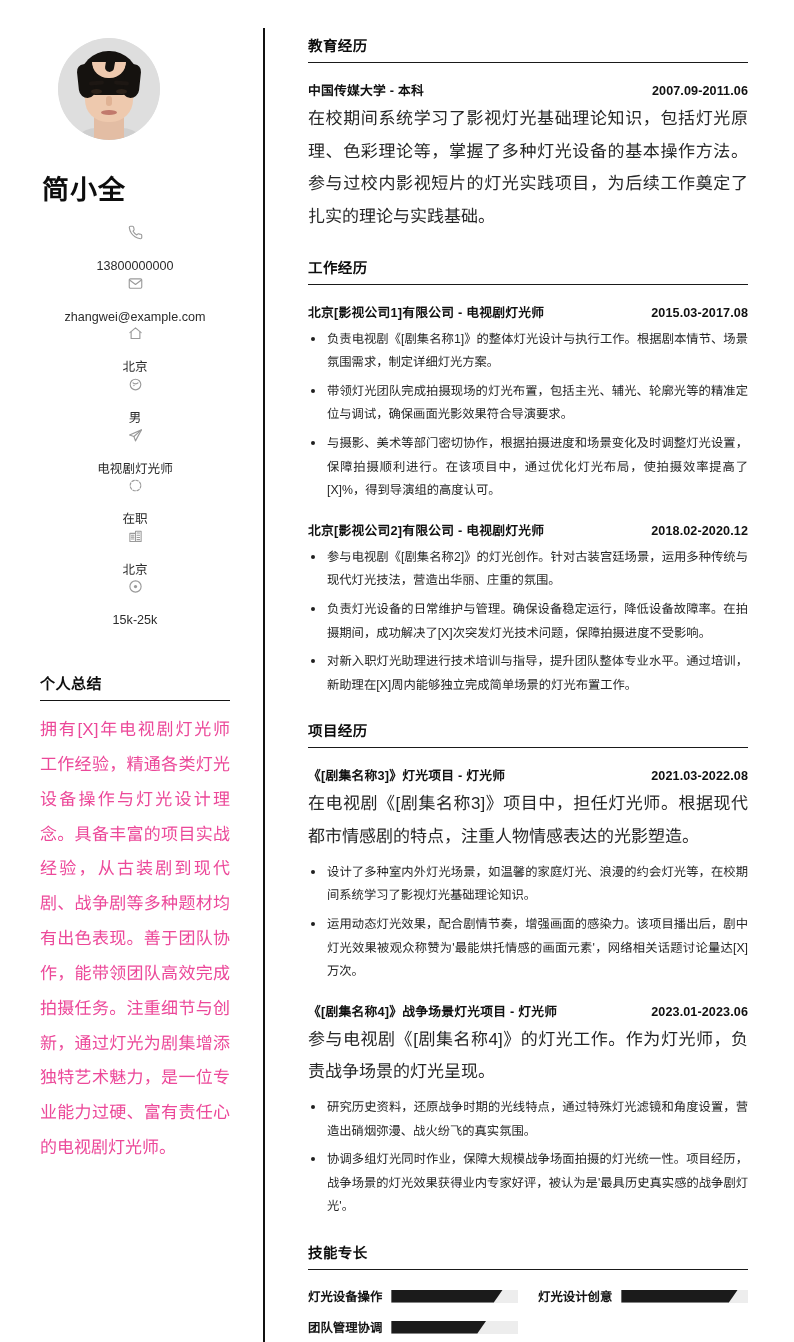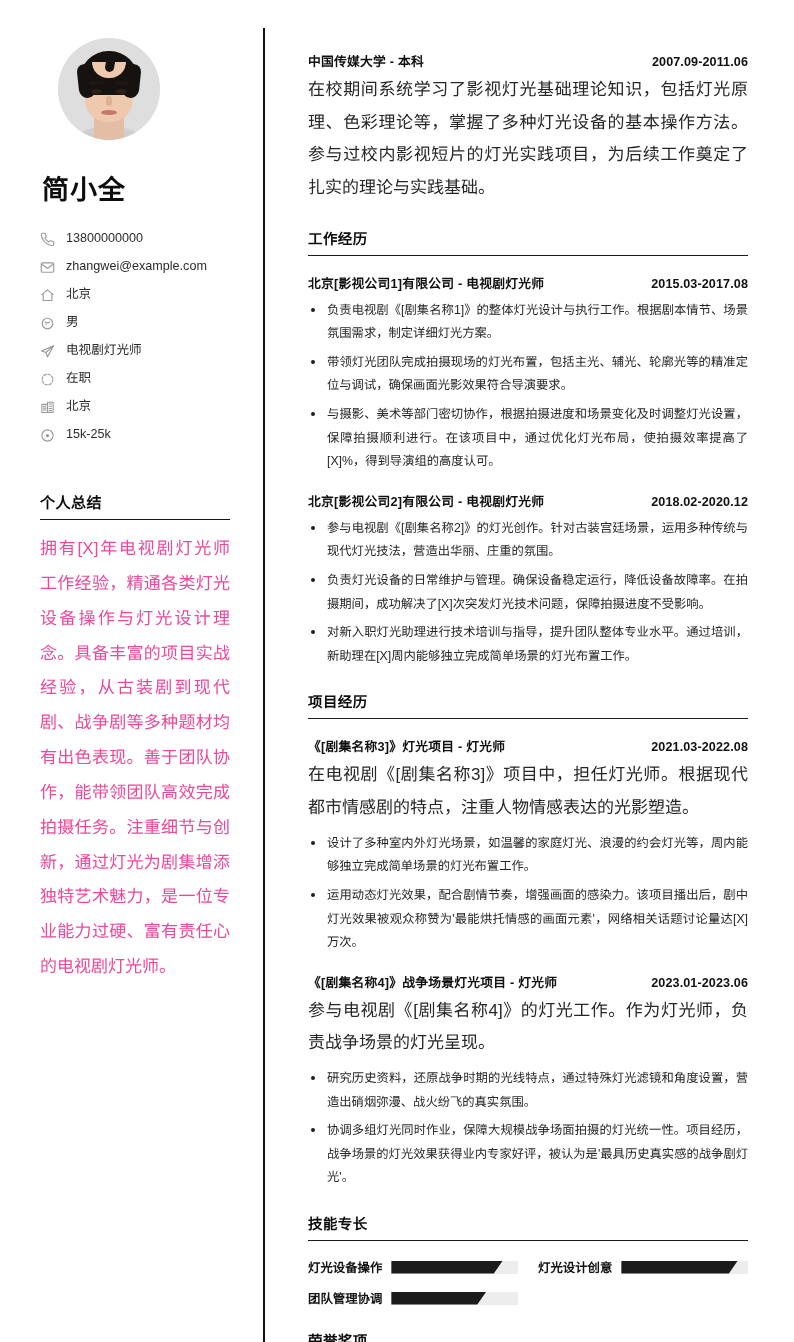--- a/index.html
+++ b/index.html
@@ -172,25 +172,26 @@
     color: #0d0d0d;
   }
 
   .contact-list {
     margin-top: 18px;
     list-style: none;
   }
   .contact-item {
     display: flex;
     align-items: center;
-    gap: 11px;
+    gap: 18px;
     min-height: 28px;
     font-size: 12.6px;
     color: #2b2b2b;
     line-height: 1.4;
+    flex-direction: column;
   }
   .c-ico {
     flex: 0 0 15px;
     width: 15px;
     height: 15px;
     display: block;
     color: #9a9a9a;
   }
   .c-ico svg { width: 15px; height: 15px; display: block; }
 
@@ -448,20 +449,21 @@
 
     <section class="side-section">
       <h2 class="side-heading">个人总结</h2>
       <p class="side-body">拥有[X]年电视剧灯光师工作经验，精通各类灯光设备操作与灯光设计理念。具备丰富的项目实战经验，从古装剧到现代剧、战争剧等多种题材均有出色表现。善于团队协作，能带领团队高效完成拍摄任务。注重细节与创新，通过灯光为剧集增添独特艺术魅力，是一位专业能力过硬、富有责任心的电视剧灯光师。</p>
     </section>
   </aside>
 
   <main class="main">
 
     <section class="sec">
+      <h2 class="sec-heading">教育经历</h2>
       <div class="entry">
         <div class="entry-head">
           <span class="entry-title">中国传媒大学 - 本科</span>
           <span class="entry-date">2007.09-2011.06</span>
         </div>
         <p class="entry-desc">在校期间系统学习了影视灯光基础理论知识，包括灯光原理、色彩理论等，掌握了多种灯光设备的基本操作方法。参与过校内影视短片的灯光实践项目，为后续工作奠定了扎实的理论与实践基础。</p>
       </div>
     </section>
 
     <section class="sec">
@@ -495,21 +497,21 @@
     <section class="sec">
       <h2 class="sec-heading">项目经历</h2>
 
       <div class="entry">
         <div class="entry-head">
           <span class="entry-title">《[剧集名称3]》灯光项目 - 灯光师</span>
           <span class="entry-date">2021.03-2022.08</span>
         </div>
         <p class="entry-desc">在电视剧《[剧集名称3]》项目中，担任灯光师。根据现代都市情感剧的特点，注重人物情感表达的光影塑造。</p>
         <ul class="bullets">
-          <li class="bullet">设计了多种室内外灯光场景，如温馨的家庭灯光、浪漫的约会灯光等，周内能够独立完成简单场景的灯光布置工作。</li>
+          <li class="bullet">设计了多种室内外灯光场景，如温馨的家庭灯光、浪漫的约会灯光等，在校期间系统学习了影视灯光基础理论知识。</li>
           <li class="bullet">运用动态灯光效果，配合剧情节奏，增强画面的感染力。该项目播出后，剧中灯光效果被观众称赞为'最能烘托情感的画面元素'，网络相关话题讨论量达[X]万次。</li>
         </ul>
       </div>
 
       <div class="entry">
         <div class="entry-head">
           <span class="entry-title">《[剧集名称4]》战争场景灯光项目 - 灯光师</span>
           <span class="entry-date">2023.01-2023.06</span>
         </div>
         <p class="entry-desc">参与电视剧《[剧集名称4]》的灯光工作。作为灯光师，负责战争场景的灯光呈现。</p>

